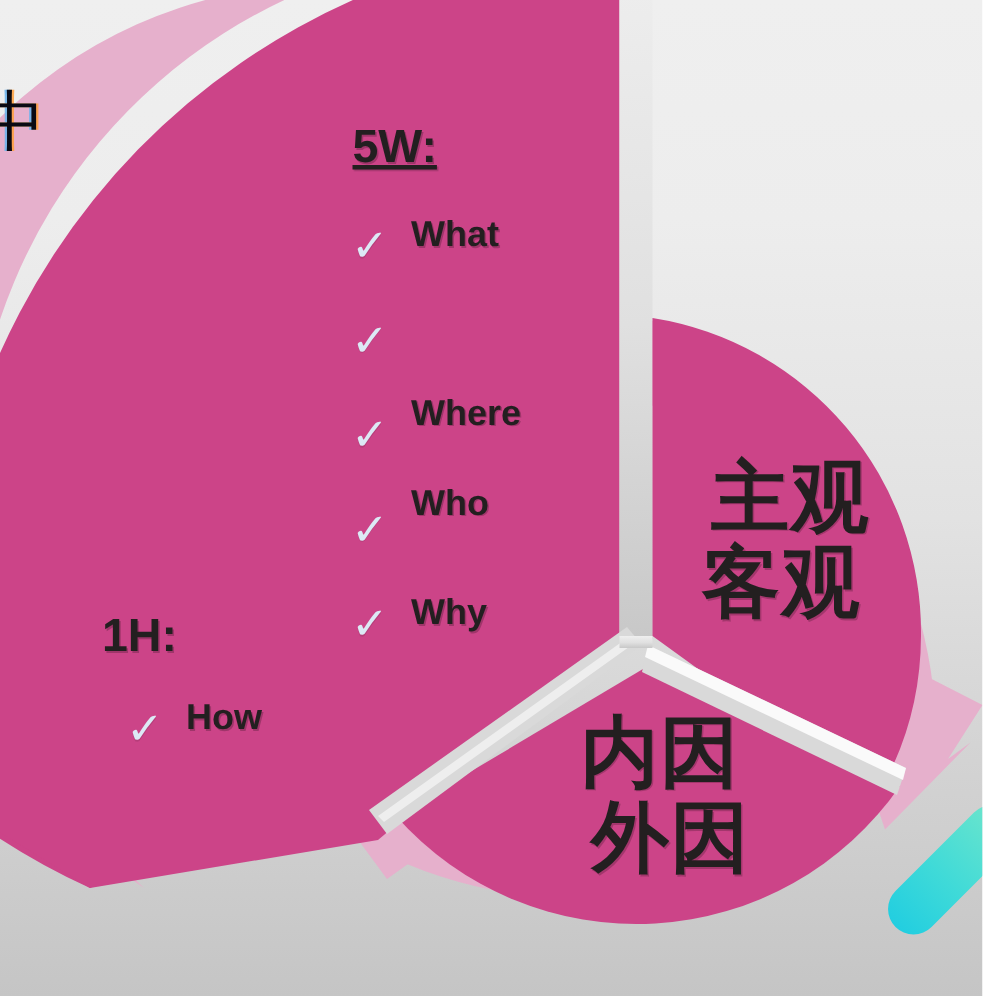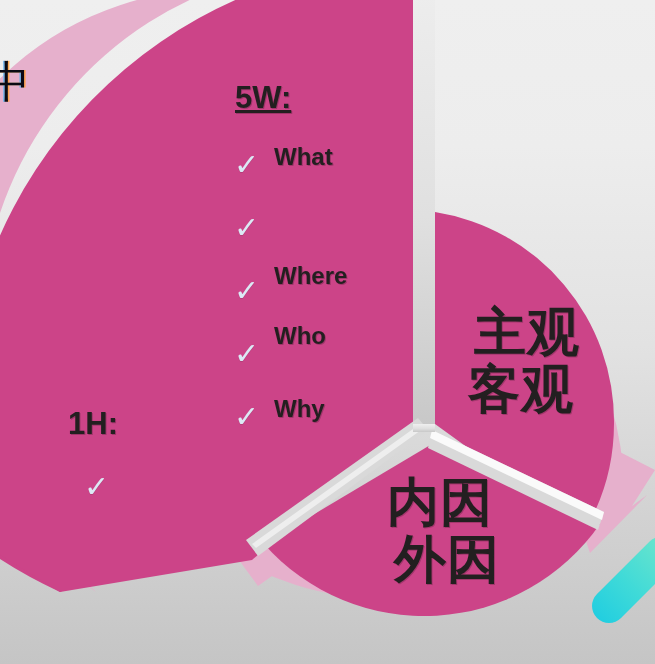--- a/index.html
+++ b/index.html
@@ -194,20 +194,21 @@
 
     <div class="check" style="left:234px; top:339px;">✓</div>
     <div class="lbl item" style="left:274px; top:324px;">Who</div>
 
     <div class="check" style="left:234px; top:402px;">✓</div>
     <div class="lbl item" style="left:274px; top:397px;text-align:center;">Why</div>
 
     <div class="lbl hdr" style="left:68px; top:408px;">1H:</div>
 
     <div class="check" style="left:84px; top:472px;">✓</div>
+    <div class="lbl item" style="left:124px; top:467px;">How</div>
 
     <div class="cjk" style="left:474px; top:305px;">主观</div>
     <div class="cjk" style="left:468px; top:362px;">客观</div>
 
     <div class="cjk" style="left:387px; top:475px;">内因</div>
     <div class="cjk" style="left:394px; top:532px;">外因</div>
   </div>
 
   <div id="teal-bar"></div>
 

